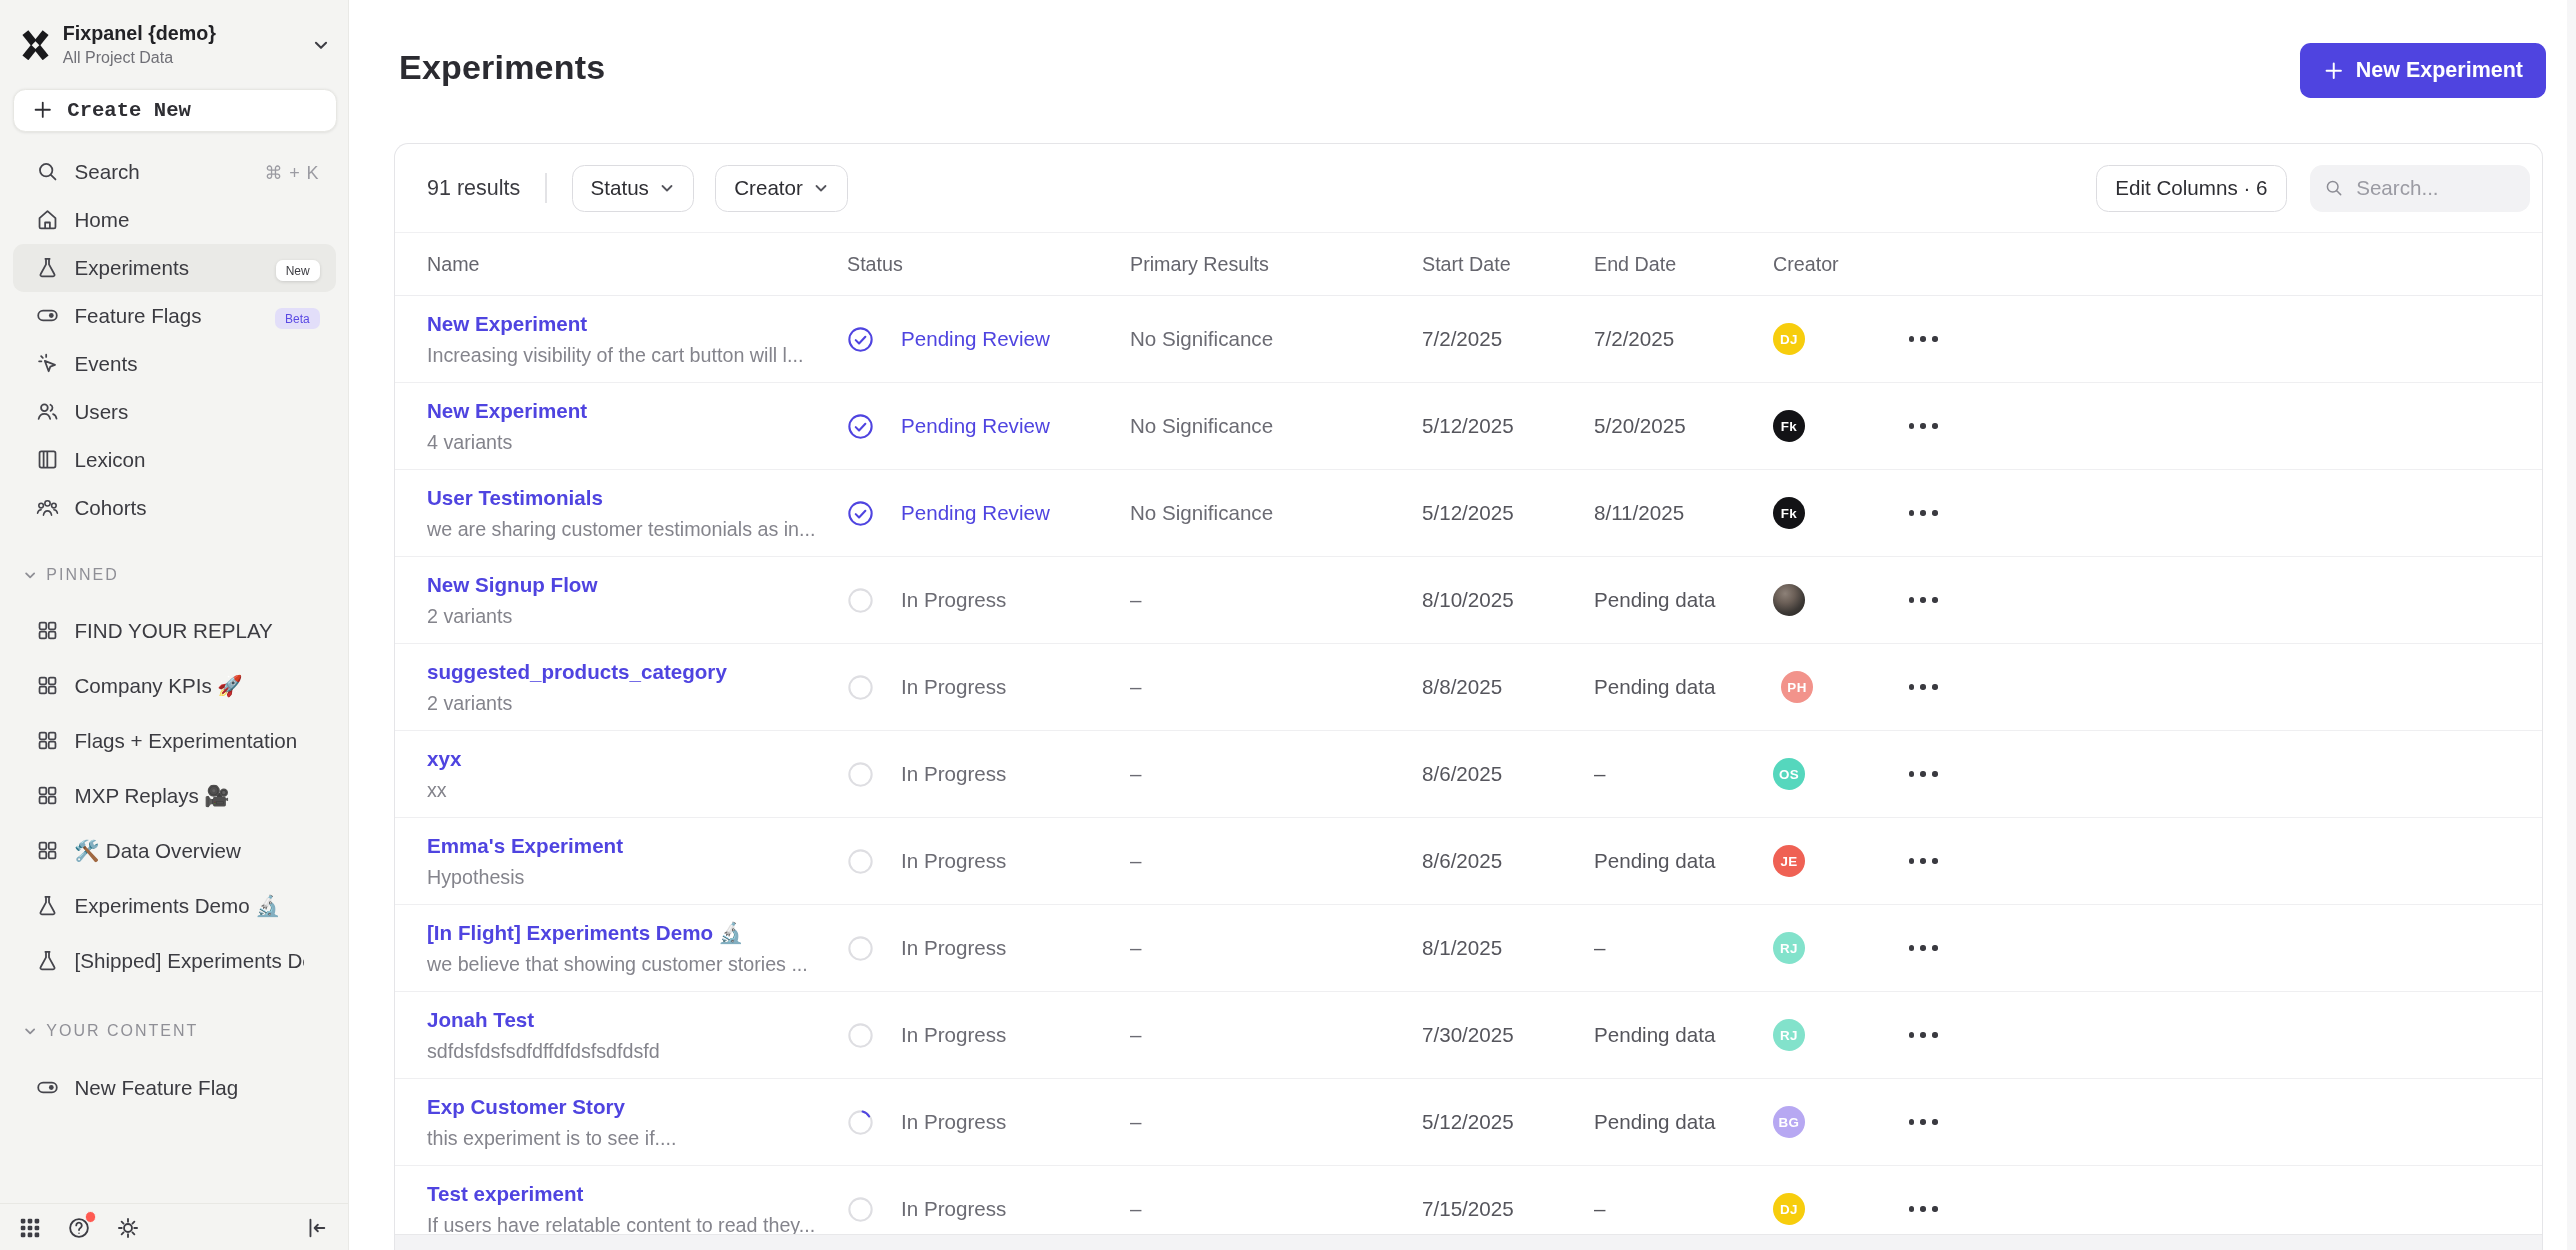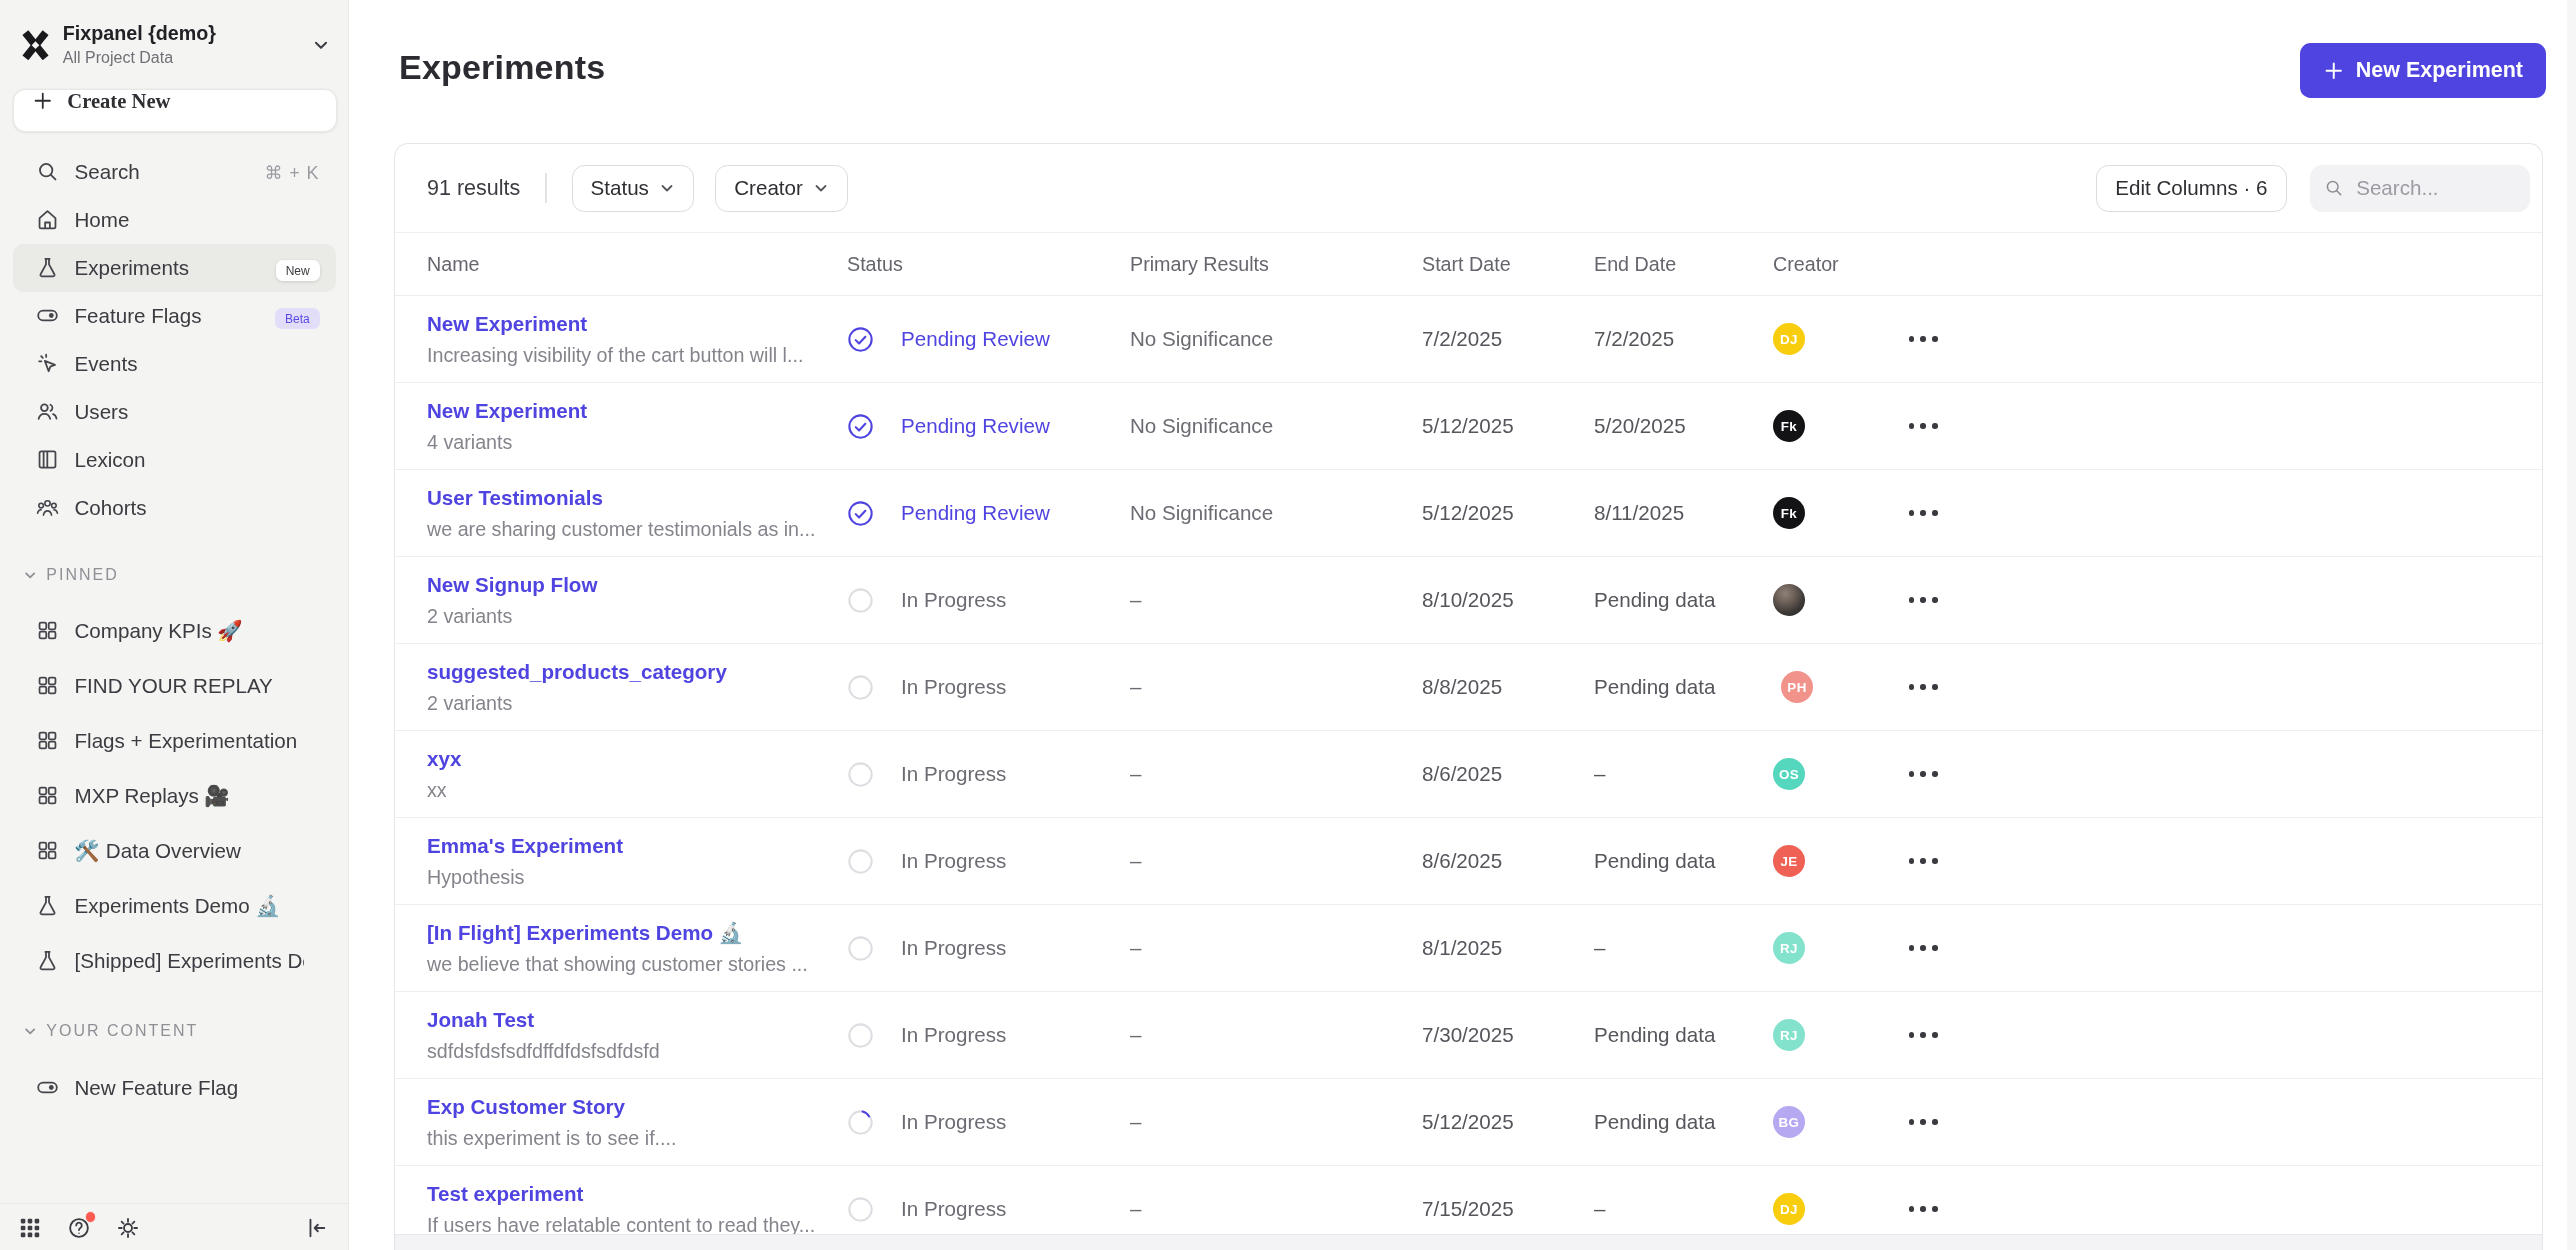--- a/index.html
+++ b/index.html
@@ -7,23 +7,23 @@
   *{box-sizing:border-box}
   svg{display:block}
 
   
   .sidebar{position:fixed;left:0;top:0;bottom:0;width:349px;background:#f4f4f2;border-right:0.9px solid #e9e9e6;overflow:hidden;z-index:2}
   .ws{display:flex;align-items:center;gap:14.3px;padding:23px 18px 14.3px 21.5px;cursor:pointer}
   .ws-logo{width:27px;height:30px;flex:none}
   .ws-name{font-size:19.7px;font-weight:700;color:#222226;line-height:1.1}
   .ws-sub{font-size:16px;color:#6f6f76;margin-top:4.5px}
   .ws-chev{margin-left:auto;color:#3d3d44;width:18px;height:18px}
-  .create-new{display:flex;align-items:flex-start;gap:14.3px;margin:7.2px 12.5px 0;height:43px;background:#fff;
+  .create-new{display:flex;align-items:center;gap:14.3px;margin:7.2px 12.5px 0;height:43px;background:#fff;
     border:0.9px solid #e7e7e3;border-radius:12.5px;box-shadow:0 0.9px 2.7px rgba(0,0,0,.08);
-    font-size:20.6px;font-weight:700;color:#2e2e33;padding:0 9px 0 18px;font-family:Liberation Serif, serif;cursor:pointer;width:324px}
+    font-size:20.6px;font-weight:700;color:#2e2e33;padding:0 9px 0 18px;font-family:Liberation Mono, monospace;cursor:pointer;width:324px}
   .create-new .ic{width:21.5px;height:21.5px;color:#2e2e33}
   .nav{margin-top:16px}
   .nav-item{display:flex;align-items:center;gap:16px;height:48px;padding:0 16px 0 23px;margin:0 12.5px;
     border-radius:10.7px;font-size:20.6px;color:#3b3b41;cursor:pointer;white-space:nowrap}
   .nav-item.active{background:#eaeae7}
   .nav-ic{width:23px;height:23px;flex:none;color:#45454c}
   .nav-ic svg{width:100%;height:100%}
   .nav-lb{overflow:hidden}
   .nav-right{margin-left:auto;flex:none}
   .shortcut{font-size:18px;color:#9b9ba2;letter-spacing:0.9px}
@@ -216,33 +216,33 @@
     <div class="side-items">
           <div class="nav-item">
     <span class="nav-ic">
               <svg viewBox="0 0 26 26" fill="none" stroke="currentColor" stroke-width="2">
                 <rect x="4" y="4" width="7.6" height="7.6" rx="1.6"></rect>
                 <rect x="14.4" y="4" width="7.6" height="7.6" rx="1.6"></rect>
                 <rect x="4" y="14.4" width="7.6" height="7.6" rx="1.6"></rect>
                 <rect x="14.4" y="14.4" width="7.6" height="7.6" rx="1.6"></rect>
               </svg>
             </span>
-    <span class="nav-lb">Company KPIs 🚀</span>
+    <span class="nav-lb">FIND YOUR REPLAY</span>
     <span class="nav-right"></span>
   </div>
           <div class="nav-item">
     <span class="nav-ic">
               <svg viewBox="0 0 26 26" fill="none" stroke="currentColor" stroke-width="2">
                 <rect x="4" y="4" width="7.6" height="7.6" rx="1.6"></rect>
                 <rect x="14.4" y="4" width="7.6" height="7.6" rx="1.6"></rect>
                 <rect x="4" y="14.4" width="7.6" height="7.6" rx="1.6"></rect>
                 <rect x="14.4" y="14.4" width="7.6" height="7.6" rx="1.6"></rect>
               </svg>
             </span>
-    <span class="nav-lb">FIND YOUR REPLAY</span>
+    <span class="nav-lb">Company KPIs 🚀</span>
     <span class="nav-right"></span>
   </div>
           <div class="nav-item">
     <span class="nav-ic">
               <svg viewBox="0 0 26 26" fill="none" stroke="currentColor" stroke-width="2">
                 <rect x="4" y="4" width="7.6" height="7.6" rx="1.6"></rect>
                 <rect x="14.4" y="4" width="7.6" height="7.6" rx="1.6"></rect>
                 <rect x="4" y="14.4" width="7.6" height="7.6" rx="1.6"></rect>
                 <rect x="14.4" y="14.4" width="7.6" height="7.6" rx="1.6"></rect>
               </svg>

